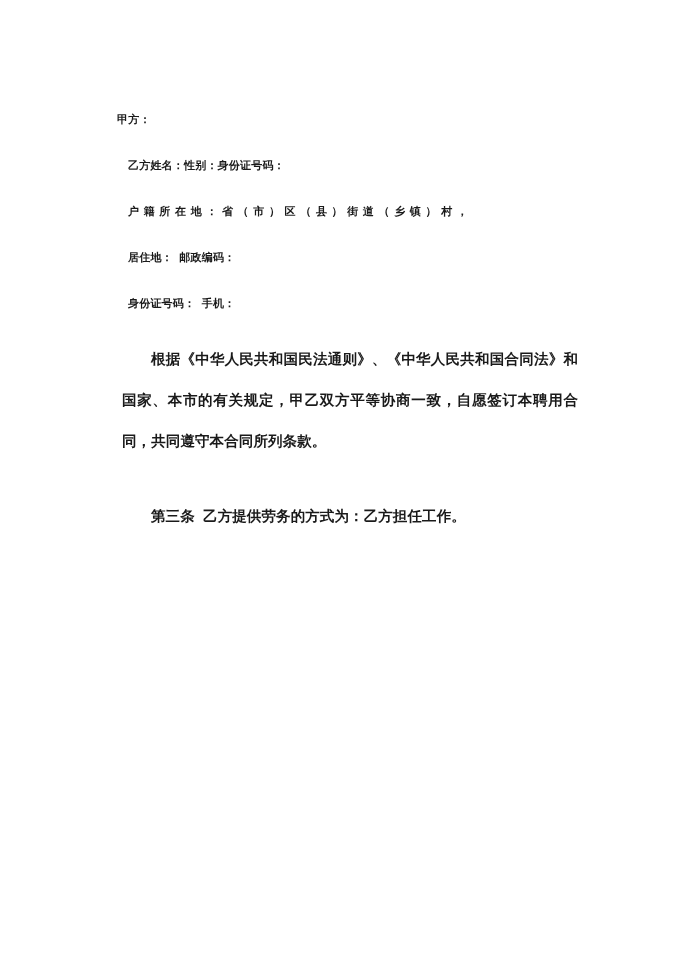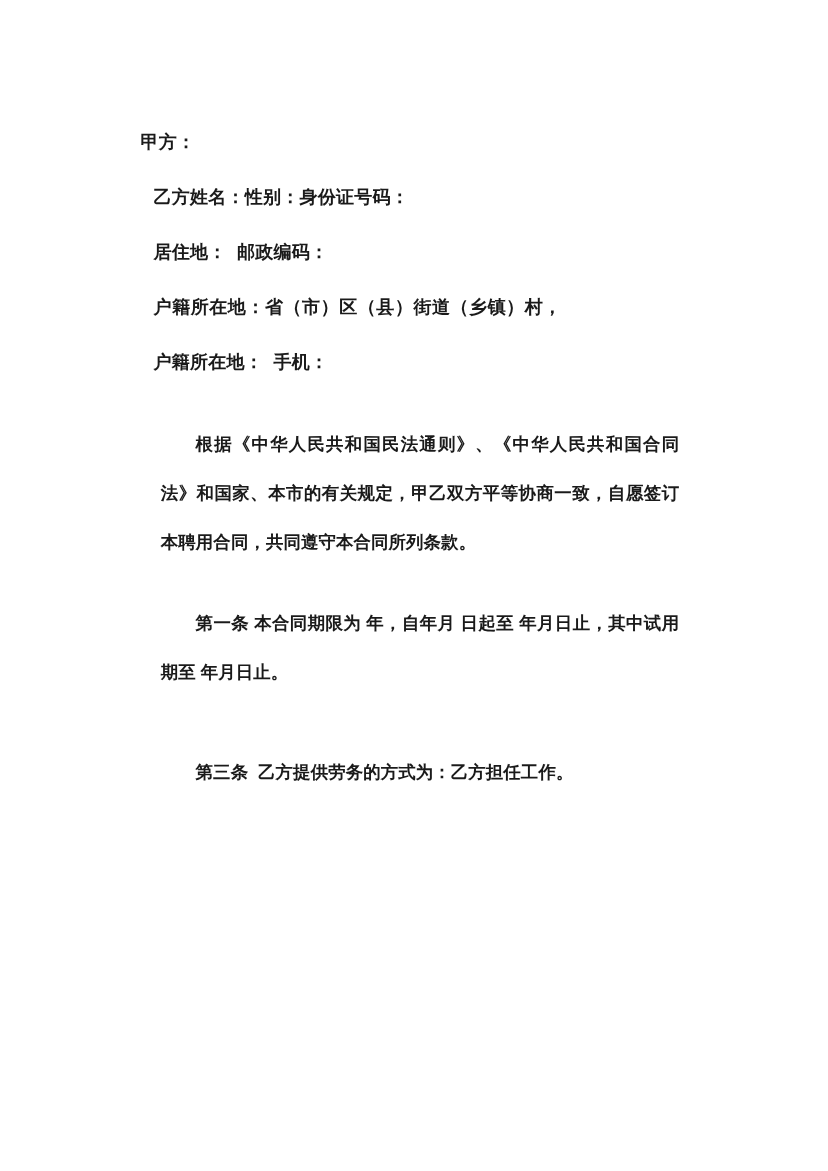--- a/index.html
+++ b/index.html
@@ -30,21 +30,21 @@
     left: 118px;
     top: 96px;
     width: 464px;
   }
 
   
   .info-block {
     margin: 0 0 0 0;
   }
   .info-line {
-    font-size: 15px;
+    font-size: 11px;
     font-weight: 600;
     line-height: 46px;
     letter-spacing: 0.2px;
     white-space: pre;
     text-align: justify;
     text-justify: inter-ideograph;
   }
   .info-line.first {
     margin-left: -1px;
   }
@@ -63,21 +63,21 @@
 
   
   .para {
     font-size: 14.5px;
     font-weight: 600;
     line-height: 41px;
     letter-spacing: 0.1px;
     text-align: justify;
     text-justify: inter-ideograph;
     text-align-last: left;
-    margin: 16px;
+    margin: 4px;
   }
   .para.gap-lead {
     margin-top: 6px;
   }
   .para.indent2 {
     text-indent: 29px;
   }
   .para.indent1 {
     text-indent: 14px;
   }
@@ -92,34 +92,33 @@
 
 <div class="page">
   <div class="content">
 
     <div class="info-block">
       <div class="info-line first">甲方：</div>
 
 
       <div class="info-line indent">乙方姓名：性别：身份证号码：</div>
 
+      <div class="info-line justified">户籍所在地：省（市）区（县）街道（乡镇）村，</div>
+
       <div class="info-line indent">居住地：  邮政编码：</div>
 
-      <div class="info-line justified">户籍所在地：省（市）区（县）街道（乡镇）村，</div>
-
-      <div class="info-line indent">户籍所在地：  手机：</div>
+      <div class="info-line indent">身份证号码：  手机：</div>
     </div>
 
     <div class="spacer-md"></div>
 
     <p class="para indent2">根据《中华人民共和国民法通则》、《中华人民共和国合同法》和国家、本市的有关规定，甲乙双方平等协商一致，自愿签订本聘用合同，共同遵守本合同所列条款。</p>
 
     <div class="spacer-sm"></div>
 
-    <p class="para indent2 gap-lead">第一条  本合同期限为 年，自年月  日起至  年月日止，其中试用期至  年月日止。</p>
 
     <div class="spacer-sm"></div>
 
 
     <div class="spacer-sm"></div>
 
 
     <div class="spacer-sm"></div>
 
 

